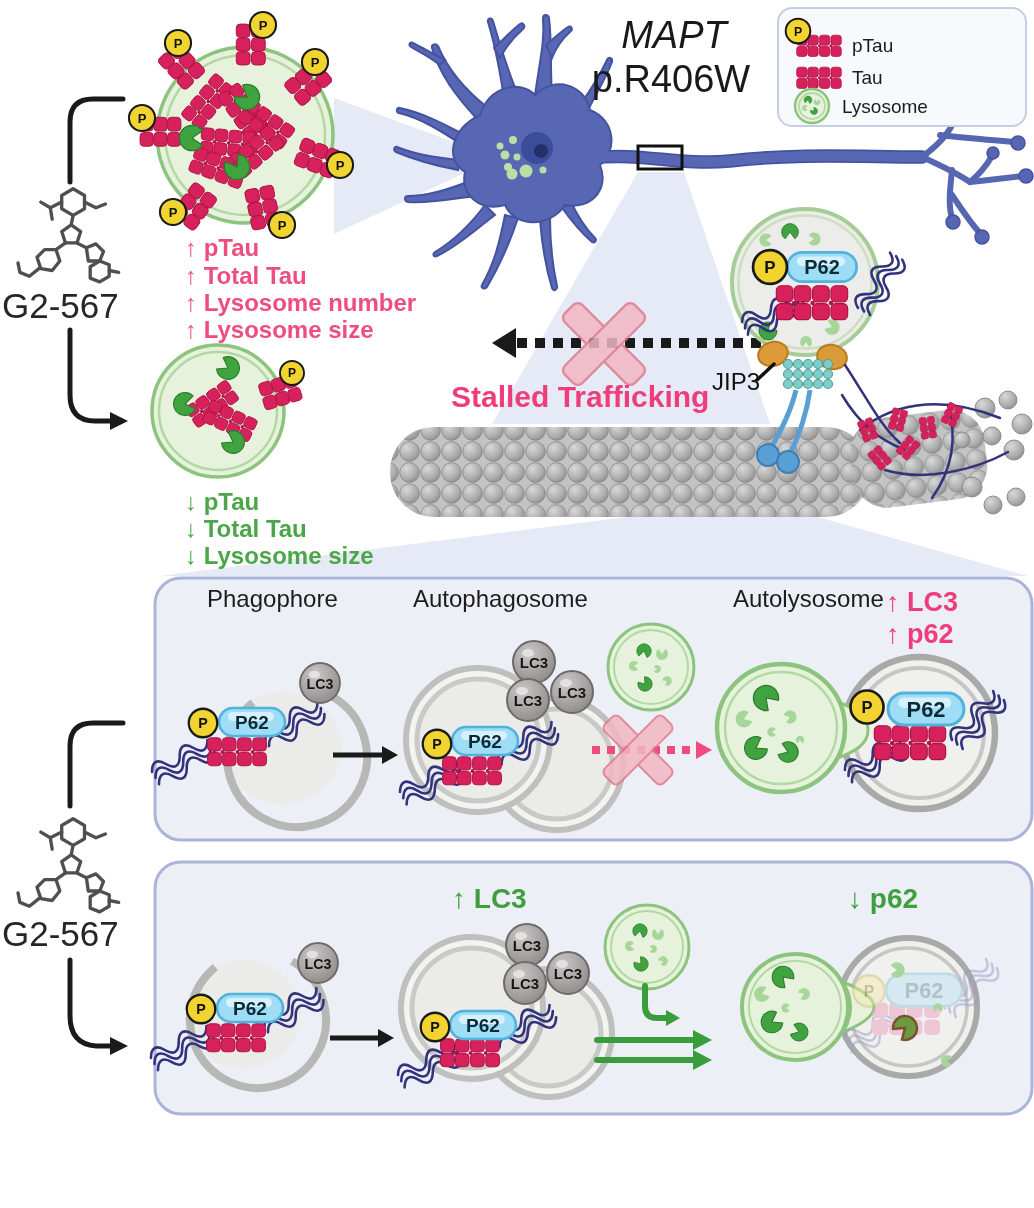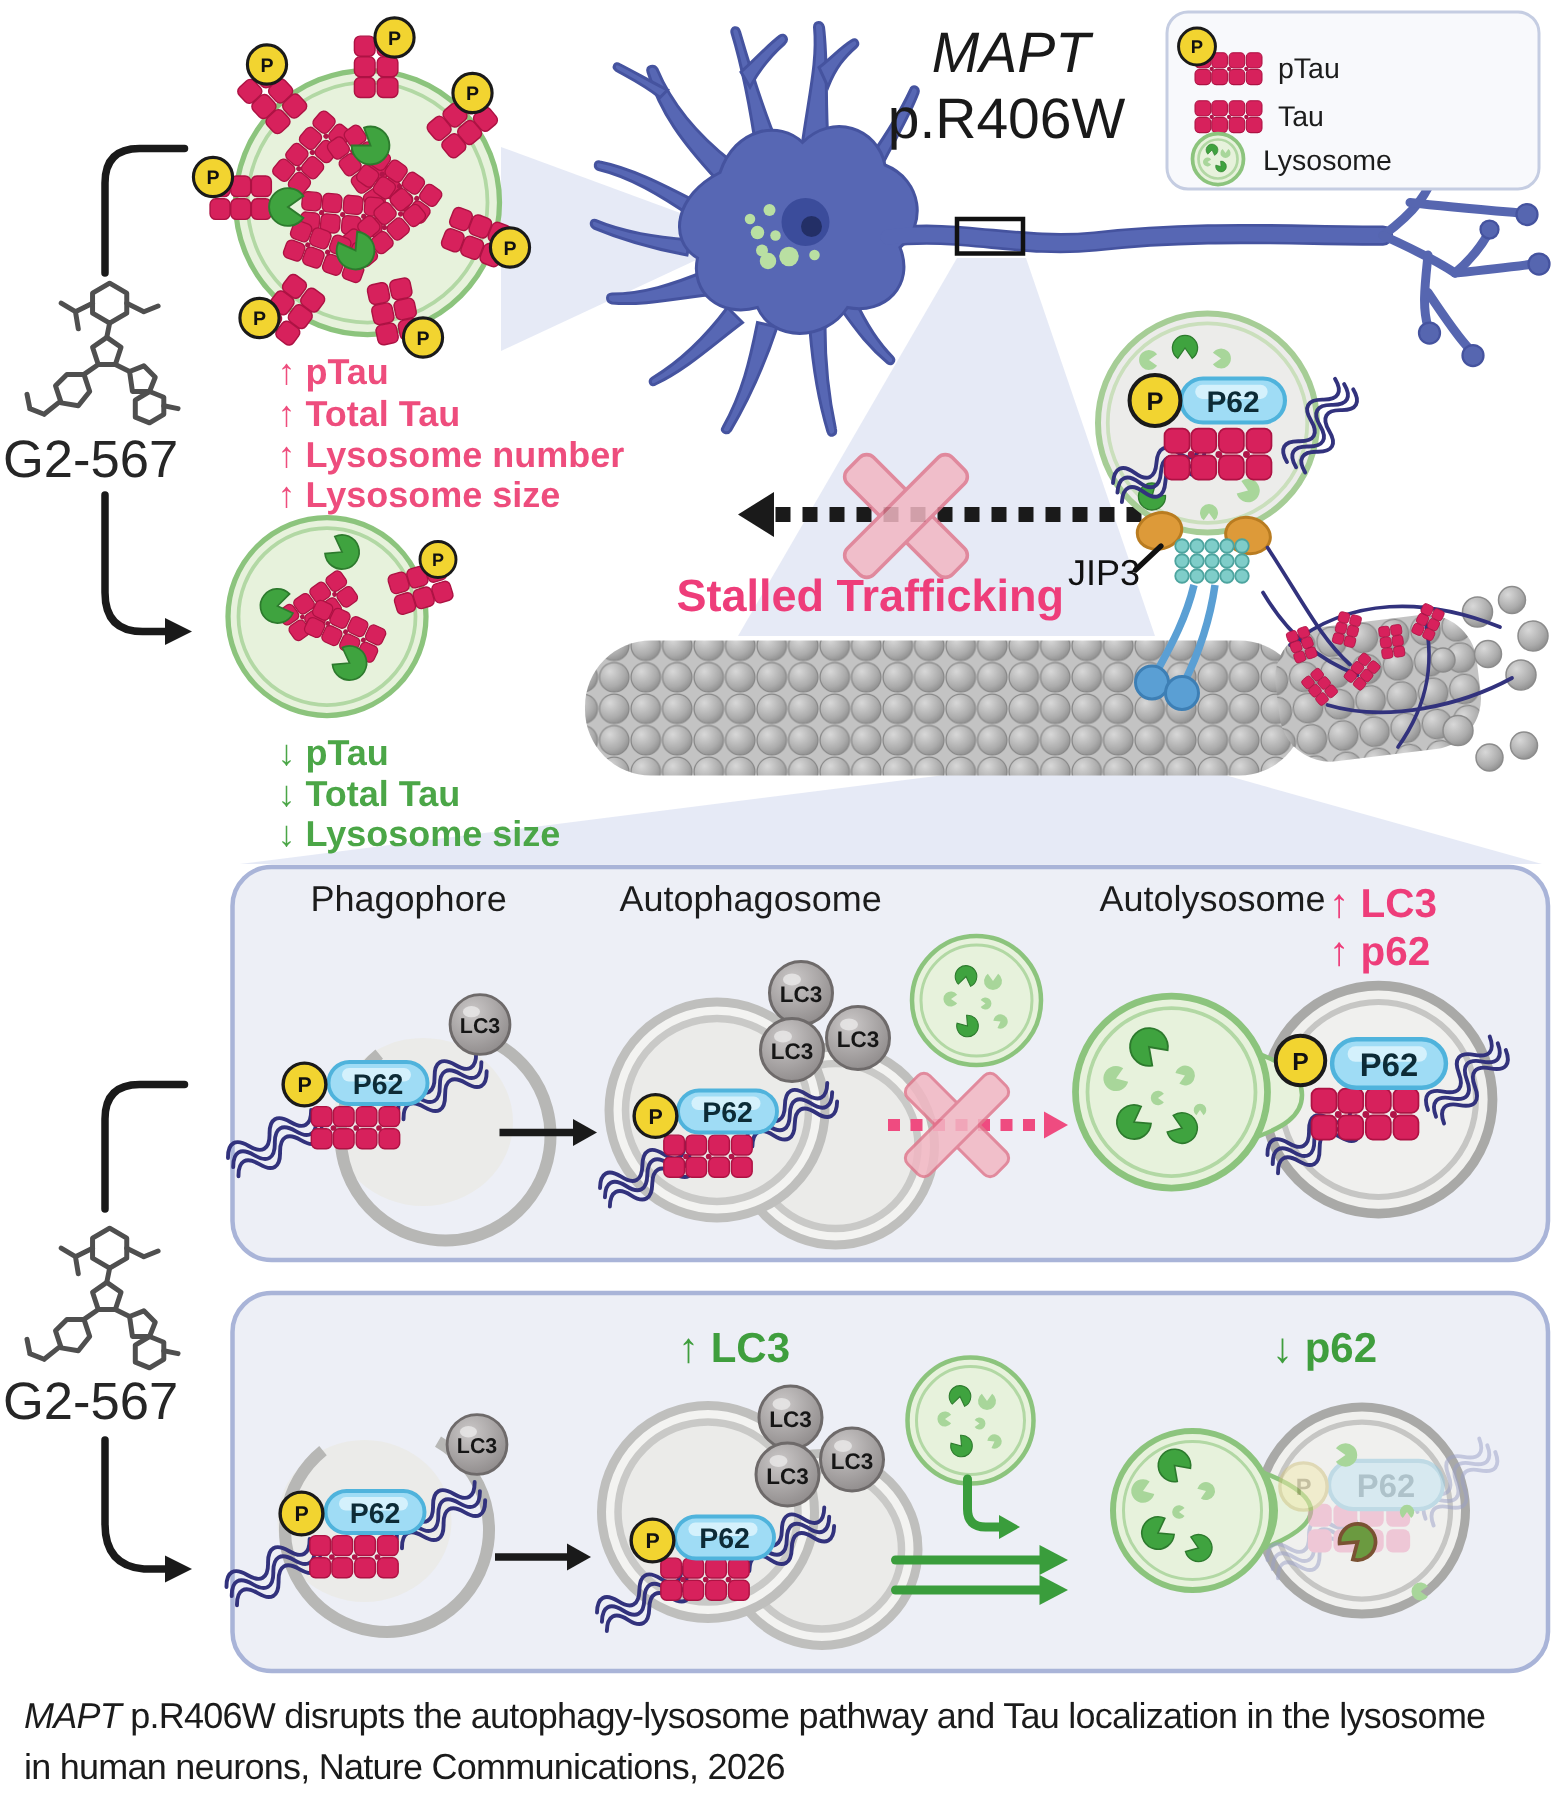--- a/index.html
+++ b/index.html
@@ -721,17 +721,13 @@
       </g>
     </g>
     <use href="#pac" class="pacl" transform="translate(897,970) rotate(180) scale(0.65)"></use>
     <use href="#pac" class="paco" transform="translate(905,1028) rotate(140) scale(1.0)"></use>
     <use href="#pac" class="pacl" transform="translate(947,1061) scale(0.5)"></use>
     <use href="#pac" class="pacl" transform="translate(938,1008) rotate(90) scale(0.4)"></use>
   </g>
 </g>
 </svg>
 
-<div class="caption">
-  <span class="cap-gene">MAPT</span><span> p.R406W disrupts the autophagy-lysosome pathway and Tau localization in the lysosome</span><br>
-  <span>in human neurons, Nature Communications, 2026</span>
 </div>
-</div>
 
 </body></html>

